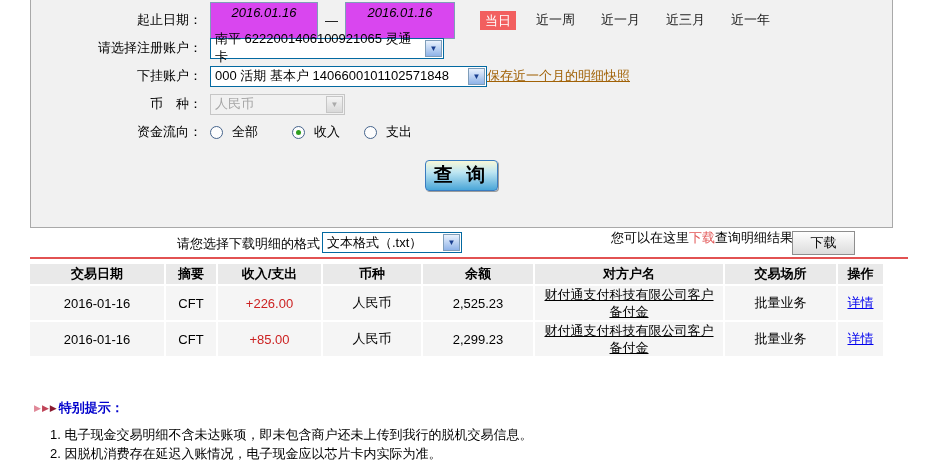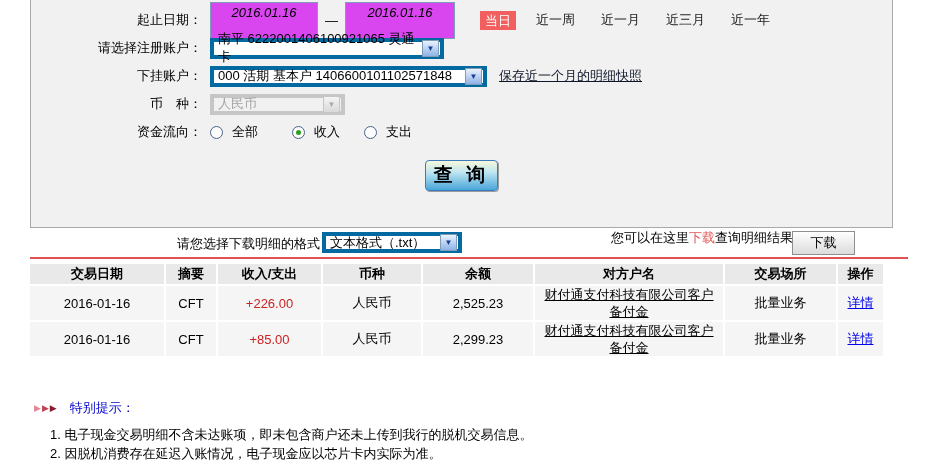--- a/index.html
+++ b/index.html
@@ -16,32 +16,32 @@
 
   .date-input { width: 108px; height: 37px; background: #d946ef; border: 1px solid #7f9db9;
     text-align: center; line-height: 19px; font-style: italic; }
   .date-input.second { width: 110px; }
   .dash { margin: 0 7px; }
   .quick-today { margin-left: 25px; background: #f25f5f; color: #fff; padding: 2px 5px;
     height: 19px; line-height: 15px; cursor: pointer; }
   .quick-link { margin-left: 26px; color: #222; cursor: pointer; }
   .quick-link.first { margin-left: 20px; }
 
-  .selectbox { height: 21px; background: #fff; border: 4px solid #0369a1; display: flex;
+  .selectbox { height: 21px; background: #fff; border: 1px solid #0369a1; display: flex;
     align-items: center; justify-content: space-between; padding-left: 4px; cursor: pointer; }
   .sel-arrow { width: 17px; height: 17px; margin: 1px; background: linear-gradient(#eaf2fd,#8fb3e8);
     border: 1px solid #7f9db9; color: #1a3f8f; font-size: 8px; line-height: 15px;
     text-align: center; flex: 0 0 17px; }
   .selectbox.disabled { background: #f1f1f1; border-color: #c6c6c6; color: #a5a5a5; cursor: default; }
   .selectbox.disabled .sel-arrow { background: linear-gradient(#f4f4f4,#d9d9d9);
     border-color: #c6c6c6; color: #aaa; }
   .sel-register { width: 234px; }
   .sel-sub { width: 277px; }
   .sel-currency { width: 135px; }
-  .snapshot-link { margin-left: 12px; color: #0f172a; text-decoration: underline; cursor: pointer; }
+  .snapshot-link { color: #a16207; text-decoration: underline; cursor: pointer; }
 
   .radio { width: 13px; height: 13px; border-radius: 50%; border: 1px solid #46648c;
     background: #fdfdfd; display: inline-block; position: relative; flex: 0 0 13px; }
   .radio.checked::after { content: ""; position: absolute; left: 3px; top: 3px; width: 5px;
     height: 5px; border-radius: 50%; background: #2e9e1e; }
   .radio-label { margin: 0 0 0 9px; }
   .radio-gap { width: 34px; }
   .radio-gap-s { width: 24px; }
 
   .query-btn { margin: 17px 0 0 394px; width: 73px; height: 31px;
@@ -70,21 +70,21 @@
   .detail-table td { background: #f5f5f5; height: 34px; text-align: center; font-size: 13px; }
   .amount { color: #cc2222; }
   .detail-link { color: #0000ee; text-decoration: underline; cursor: pointer; }
   .wrapcell { padding: 0 6px; line-height: 17px; text-decoration: underline; }
 
   
   .notes { position: absolute; left: 0; top: 399px; width: 920px; }
   .notes-title-row { display: flex; align-items: center; height: 18px; }
   .notes-markers { margin-left: 34px; font-size: 9px; letter-spacing: 1px; }
   .mk1 { color: #e08898; } .mk2 { color: #c04458; } .mk3 { color: #8b1a2f; }
-  .notes-title { margin-left: 12px; color: #0000cc; font-weight: normal; }
+  .notes-title { margin-left: 1px; color: #0000cc; font-weight: bold; }
   .notes-items { margin-top: 8px; padding-left: 50px; }
   .notes-items div { line-height: 19px; }
 </style>
 </head>
 <body>
 
 <div class="page">
 
   <div class="form-box">
 

